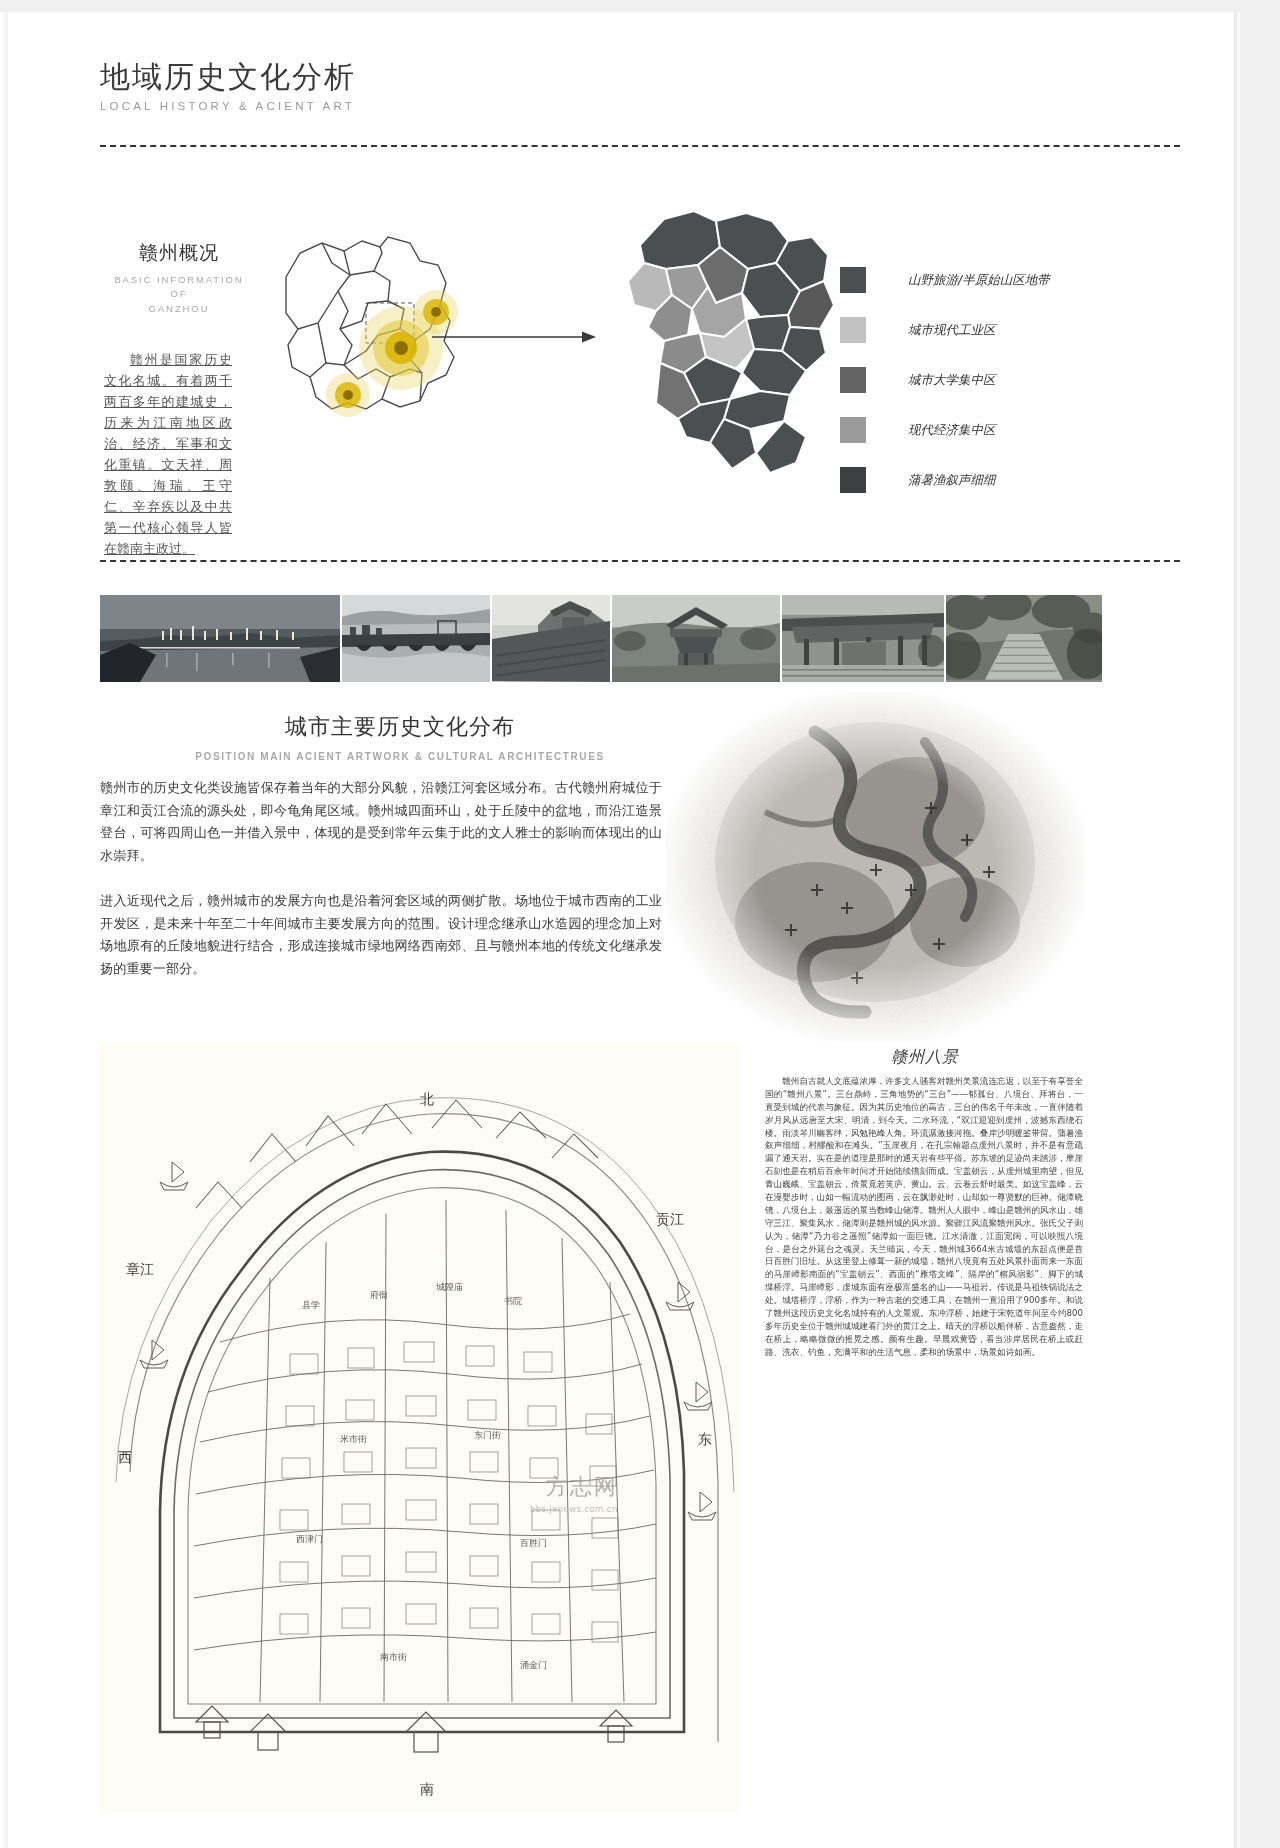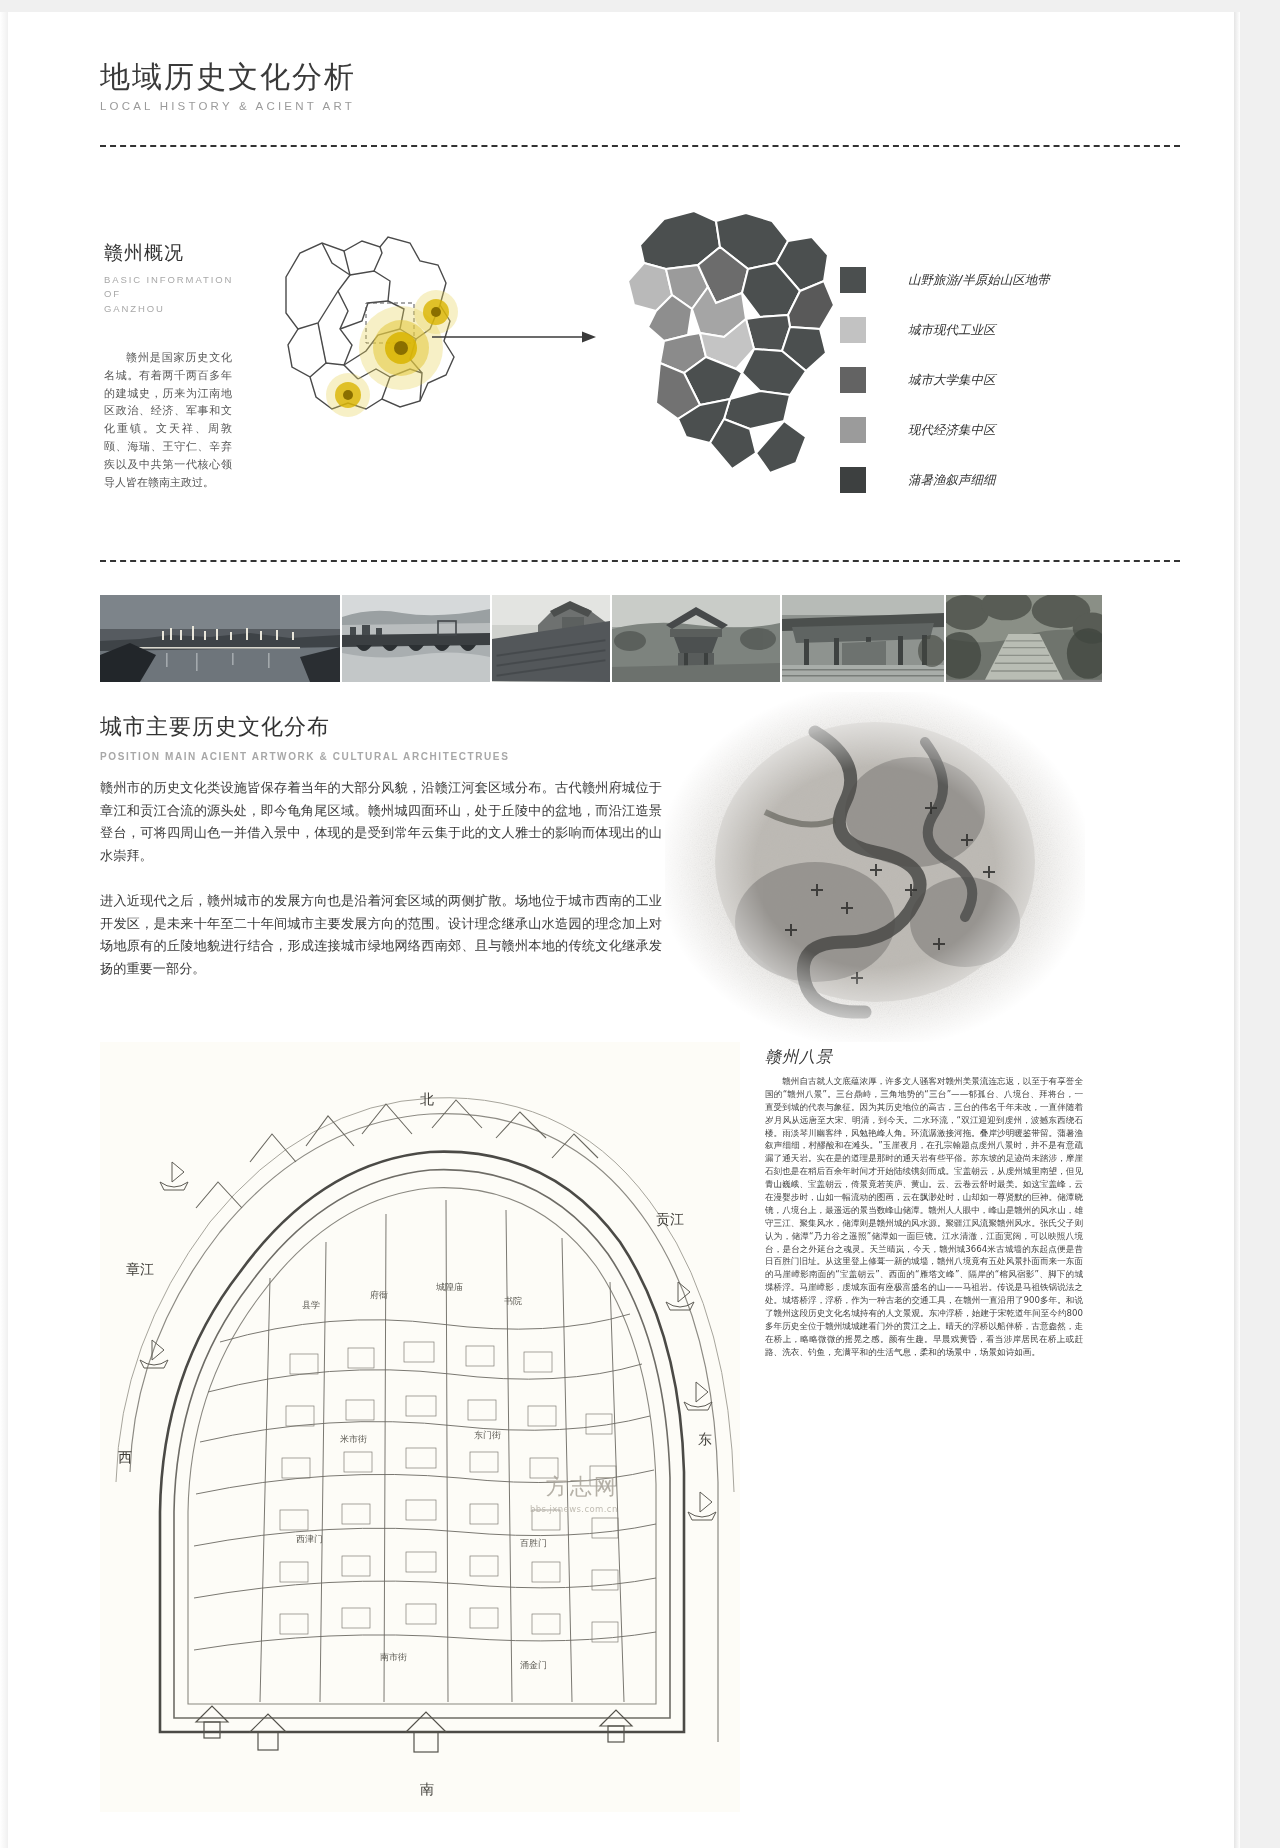--- a/index.html
+++ b/index.html
@@ -29,34 +29,34 @@
   }
   
   .rule{
     position:absolute; left:100px; width:1080px; height:0;
     border-top:2px dashed #333;
   }
   .rule.r1{ top:133px; }
   .rule.r2{ top:548px; }
 
   
-  .sec-title{ position:absolute; }
+  .sec-title{ position:absolute;text-align:center; }
   .sec-title .cn{
     font-size:19px; font-weight:400; color:#333; letter-spacing:1px;
   }
   .sec-title .en{
     margin-top:7px; font-size:9.5px; letter-spacing:1.9px; color:#a8a8a8;
     line-height:1.5; font-family:"Liberation Sans",sans-serif;
   }
   #basic-title{ left:104px; top:228px; width:150px; }
 
   .body-text{
     position:absolute; left:104px; top:337px; width:128px;
-    font-size:11px; line-height:1.62; color:#555;
-    text-align:justify; text-justify:inter-ideograph;
+    font-size:13px; line-height:1.62; color:#555;
+    text-align:justify; text-justify:inter-ideograph;text-decoration:underline;
   }
   .body-text p{ margin:0 0 0 0; text-indent:2em; }
 
   
   .map-outline{ position:absolute; left:270px; top:205px; }
   .map-color{ position:absolute; left:620px; top:195px; }
   .arrow{ position:absolute; left:432px; top:318px; width:165px; height:14px; }
 
   
   .legend{ position:absolute; left:840px; top:255px; }

